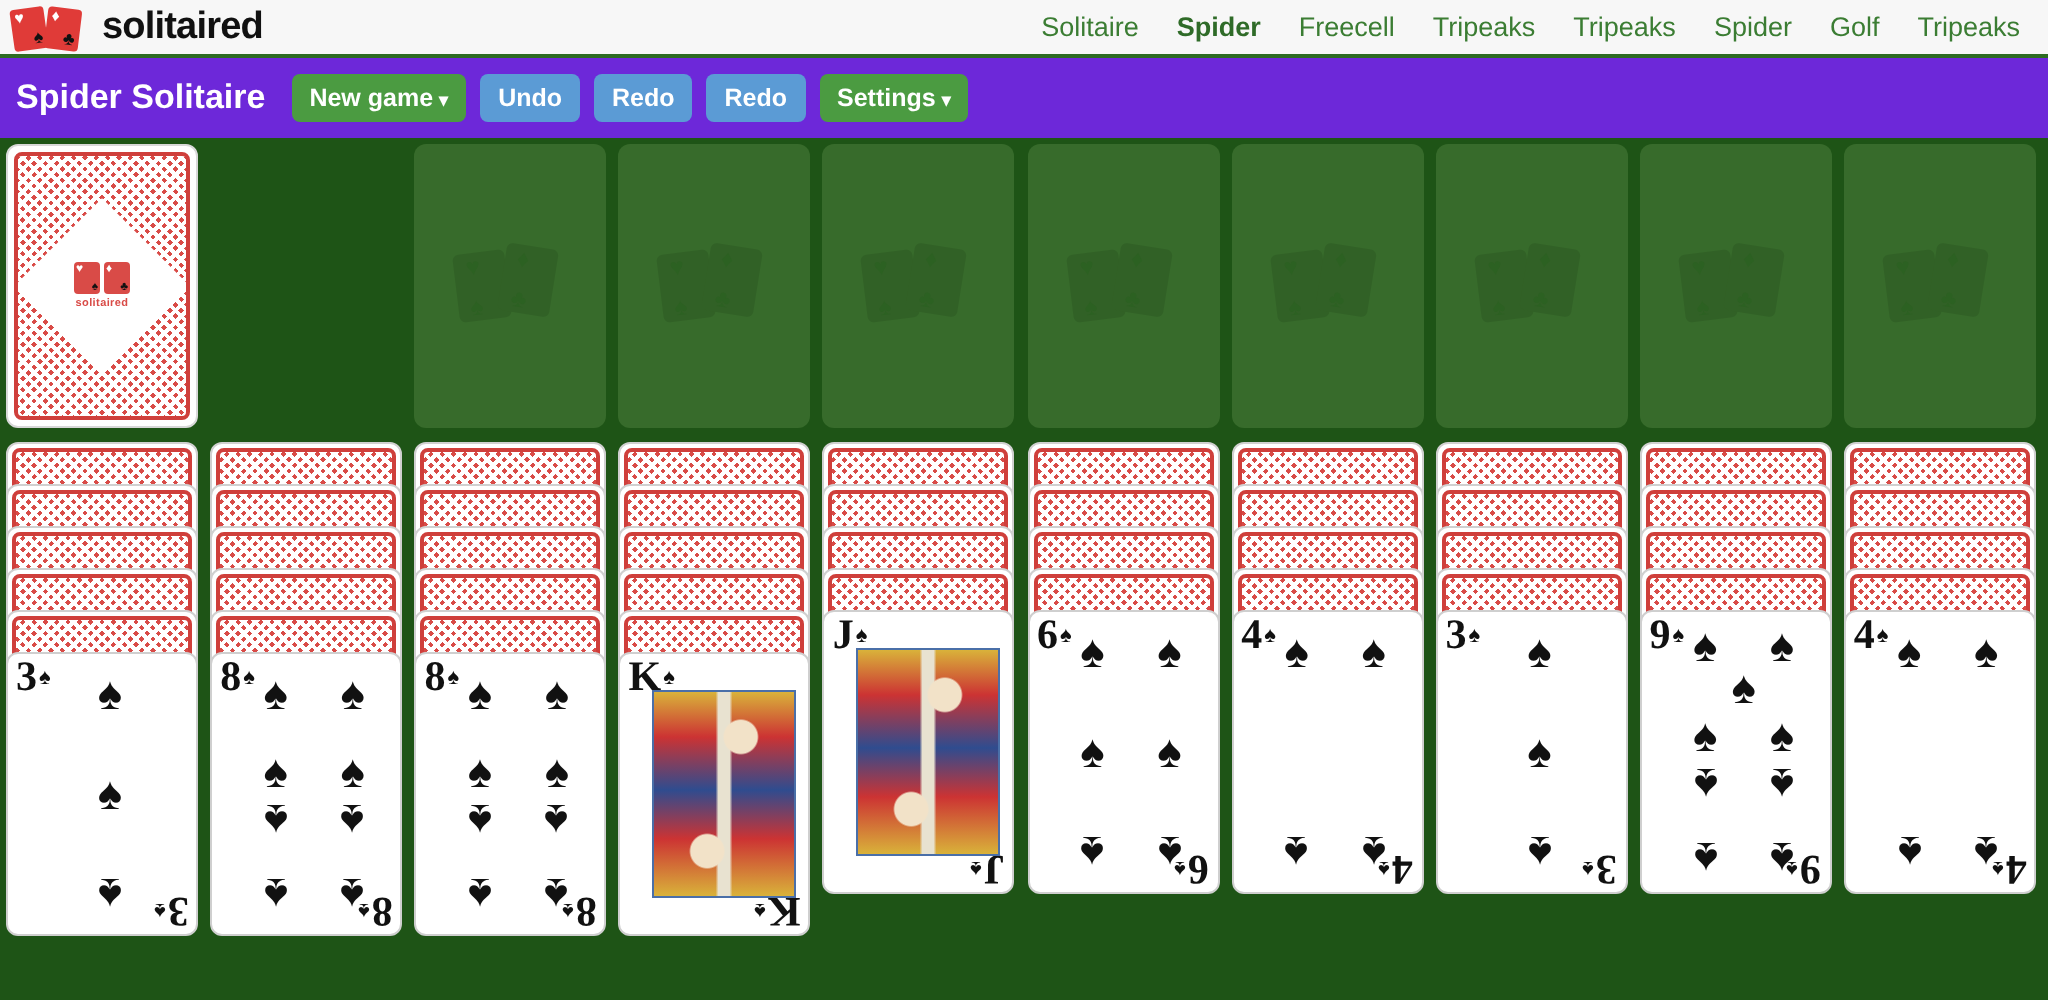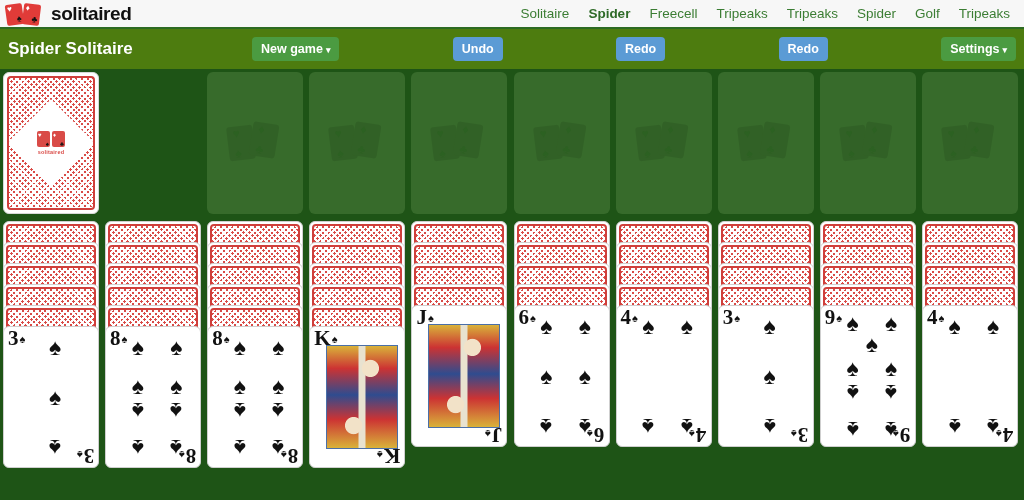--- a/index.html
+++ b/index.html
@@ -35,21 +35,21 @@
     margin-left:auto; display:flex; align-items:center; gap:19px;
   }
   .nav-links a {
     font-size:13.5px; color:#3b7d33; text-decoration:none;
   }
   .nav-links a.active { font-weight:bold; color:#2f6b28; }
 
   
   .toolbar {
     height:40px; display:flex; align-items:center; gap:7px;
-    padding:0 8px; background:#4d7c0f;justify-content:space-between;
+    padding:0 8px; background:#6d28d9;
   }
   .game-title {
     font-size:17px; font-weight:bold; color:#fff;
     margin-right:6px; white-space:nowrap;
   }
   .btn-group { display:flex; border-radius:4px; overflow:hidden; }
   .btn {
     font-size:12.5px; font-weight:bold; color:#fff;
     background:#4b9b41; border:none; cursor:pointer;
     padding:5px 9px; white-space:nowrap;

